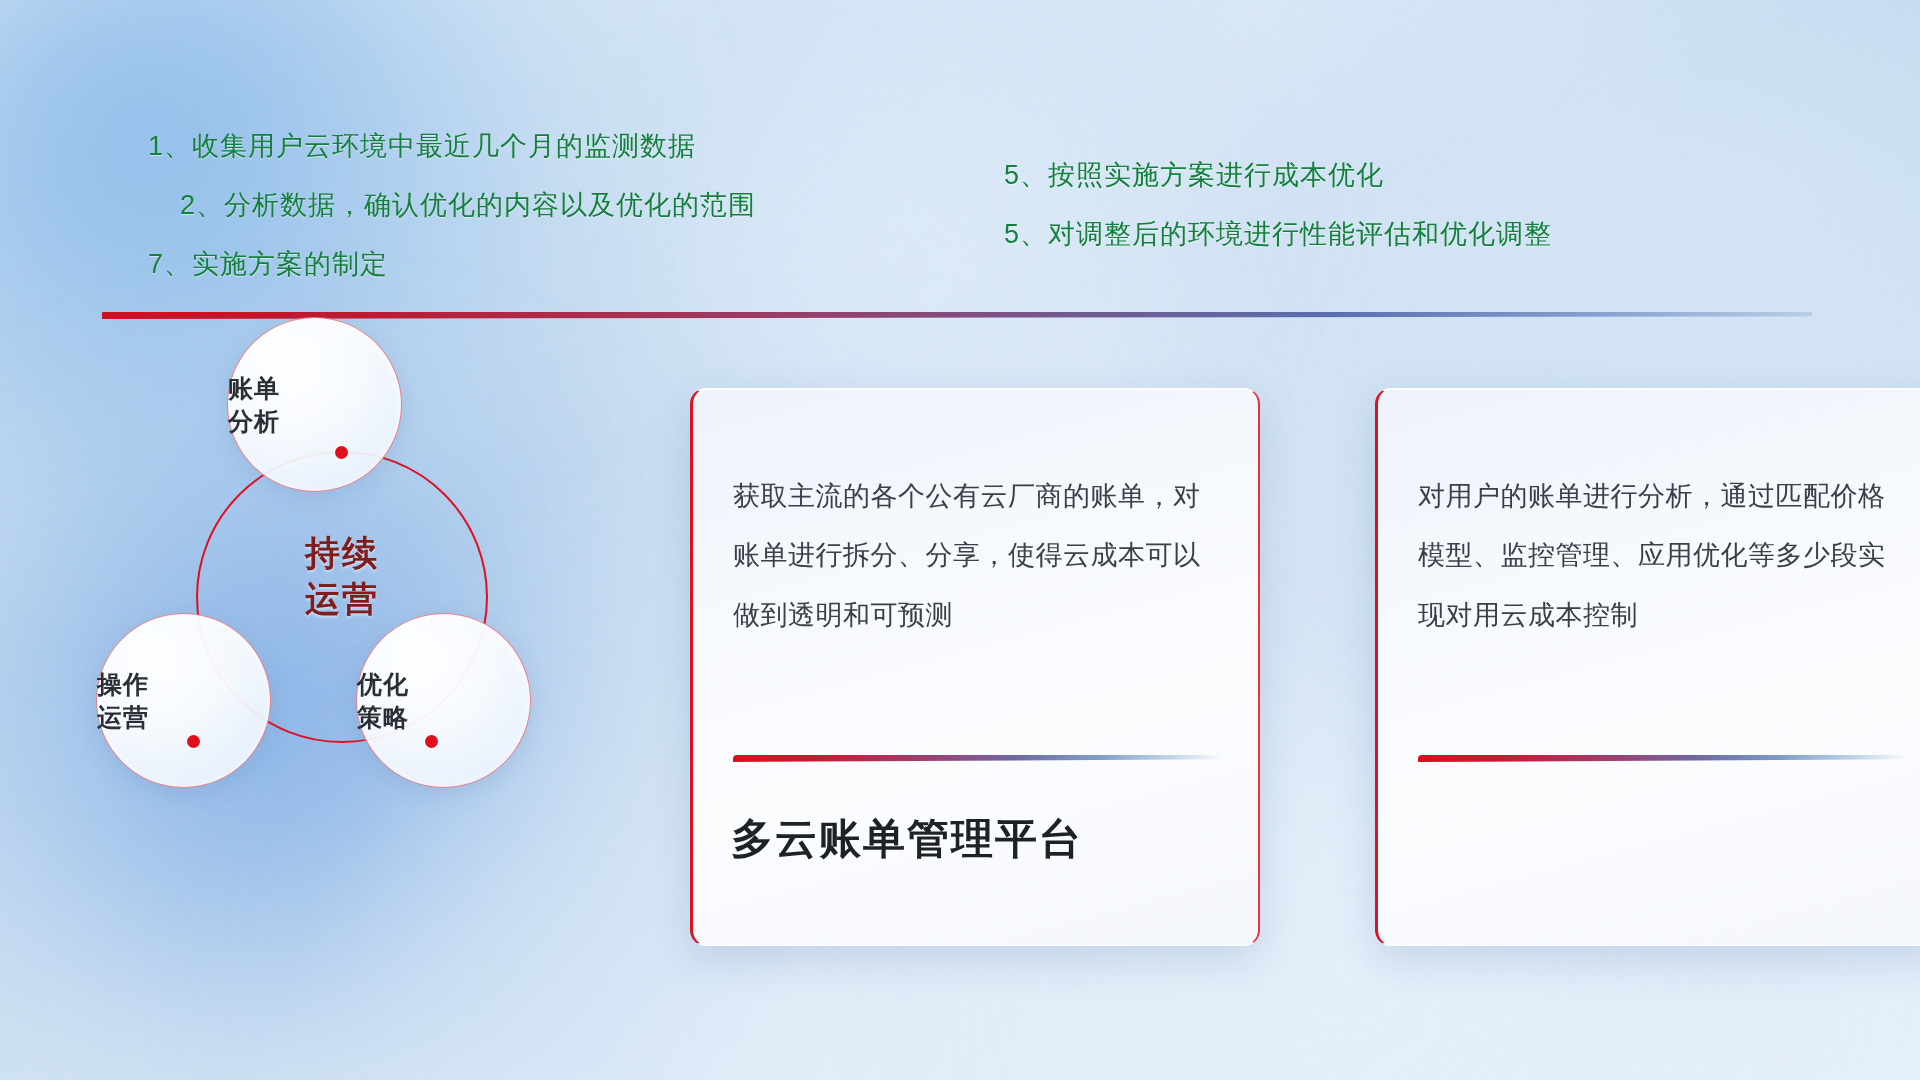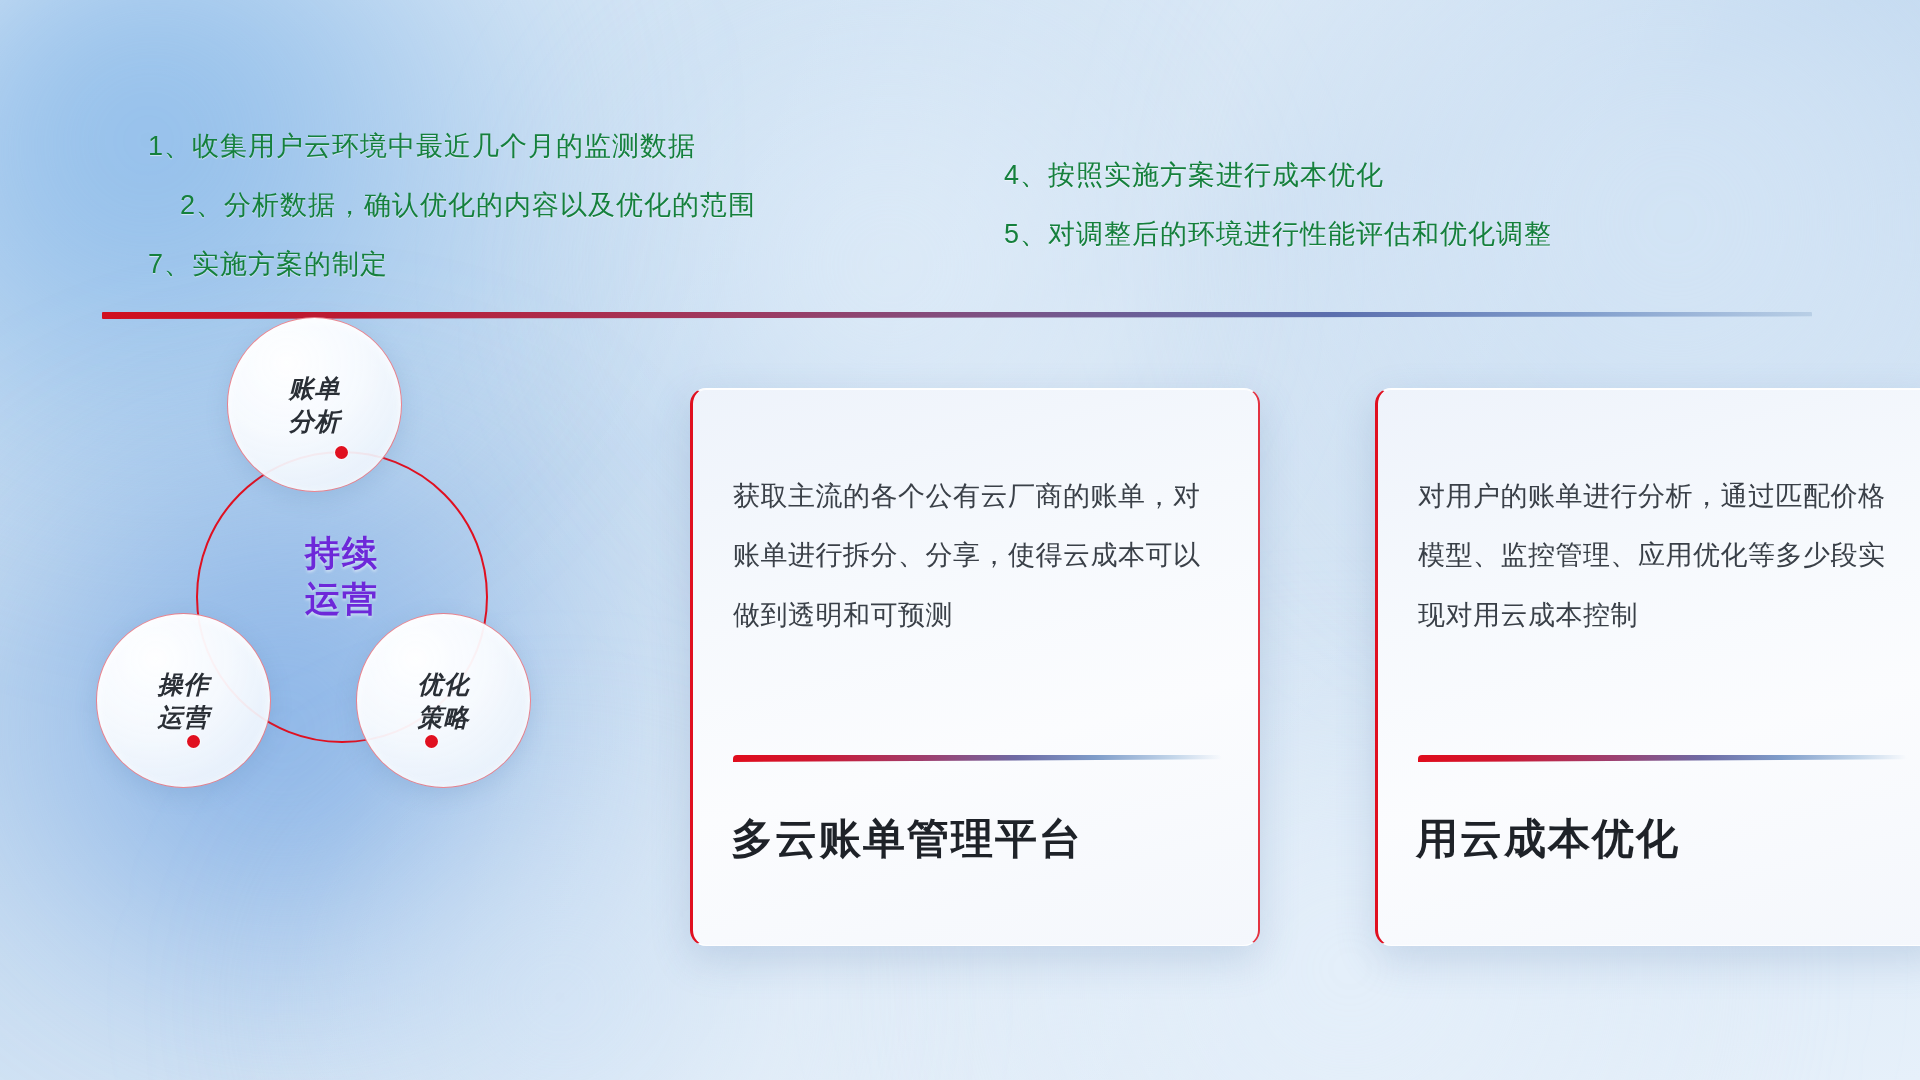--- a/index.html
+++ b/index.html
@@ -65,42 +65,41 @@
     position:absolute; border-radius:50%;
     border:2.4px solid #e01020;
   }
   .ring-main{ left:108px; top:96px; width:292px; height:292px; }
   .v-bubble{
     position:absolute; border-radius:50%;
     background:
       radial-gradient(circle at 34% 26%, rgba(255,255,255,.99) 0%, rgba(250,252,255,.95) 42%, rgba(229,239,250,.90) 100%);
     border:1.6px solid rgba(224,16,32,.50);
     box-shadow:0 6px 22px rgba(80,120,170,.18), inset 0 2px 10px rgba(255,255,255,.85);
-    display:flex; align-items:center; justify-content:center;
+    display:flex; align-items:center; 
     text-align:center;
-    font-style:italic;
   }
   .bub-top{ left:139px; top:-38px; width:175px; height:175px; }
   .bub-left{ left:8px; top:258px; width:175px; height:175px; }
   .bub-right{ left:268px; top:258px; width:175px; height:175px; }
   .bub-label{
     font-size:25px; font-weight:bold; color:#2a2f36; line-height:1.32;
     letter-spacing:1px;
   }
   .v-dot{
     position:absolute; width:13px; height:13px; border-radius:50%;
     background:#e01020; box-shadow:0 0 0 1px rgba(255,255,255,.6);
   }
   .dot-top{ left:247px; top:91px; }
   .dot-left{ left:99px; top:380px; }
   .dot-right{ left:337px; top:380px; }
   .v-center{
     position:absolute; left:108px; top:175px; width:292px;
     text-align:center;
-    color:#6d28d9; font-weight:bold; font-size:35px; line-height:1.32;
+    color:#7f1d1d; font-weight:bold; font-size:35px; line-height:1.32;
     letter-spacing:2px;
     text-shadow:0 2px 3px rgba(255,255,255,.5);
   }
 
   
   .card{
     position:absolute; top:388px; width:570px; height:558px;
     border-radius:16px;
     background:linear-gradient(165deg,#eef3fb 0%,#f6f9fd 34%,#fbfcfe 62%,#f4f7fc 100%);
     border:1px solid rgba(255,255,255,.9);
@@ -138,21 +137,21 @@
   <div class="bg-blob blob4"></div>
   <div class="bg-blob blob5"></div>
   <div class="bg-blob blob6"></div>
   <div class="bg-sheen"></div>
 </div>
 
 <div class="steps">
   <div class="step s1">1、收集用户云环境中最近几个月的监测数据</div>
   <div class="step s2">2、分析数据，确认优化的内容以及优化的范围</div>
   <div class="step s3">7、实施方案的制定</div>
-  <div class="step s4">4、按照实施方案进行成本优化</div>
+  <div class="step s4">5、按照实施方案进行成本优化</div>
   <div class="step s5">5、对调整后的环境进行性能评估和优化调整</div>
 </div>
 
 <div class="top-rule"></div>
 
 <div class="venn">
   <div class="v-ring ring-main"></div>
 
   <div class="v-bubble bub-top">
     <div class="bub-label">
@@ -187,14 +186,13 @@
 
 <div class="card card-a">
   <div class="card-body">获取主流的各个公有云厂商的账单，对账单进行拆分、分享，使得云成本可以做到透明和可预测</div>
   <div class="card-rule"></div>
   <div class="card-title">多云账单管理平台</div>
 </div>
 
 <div class="card card-b">
   <div class="card-body">对用户的账单进行分析，通过匹配价格模型、监控管理、应用优化等多少段实现对用云成本控制</div>
   <div class="card-rule"></div>
-  <div class="card-title">用云成本优化</div>
 </div>
 
 </body></html>

